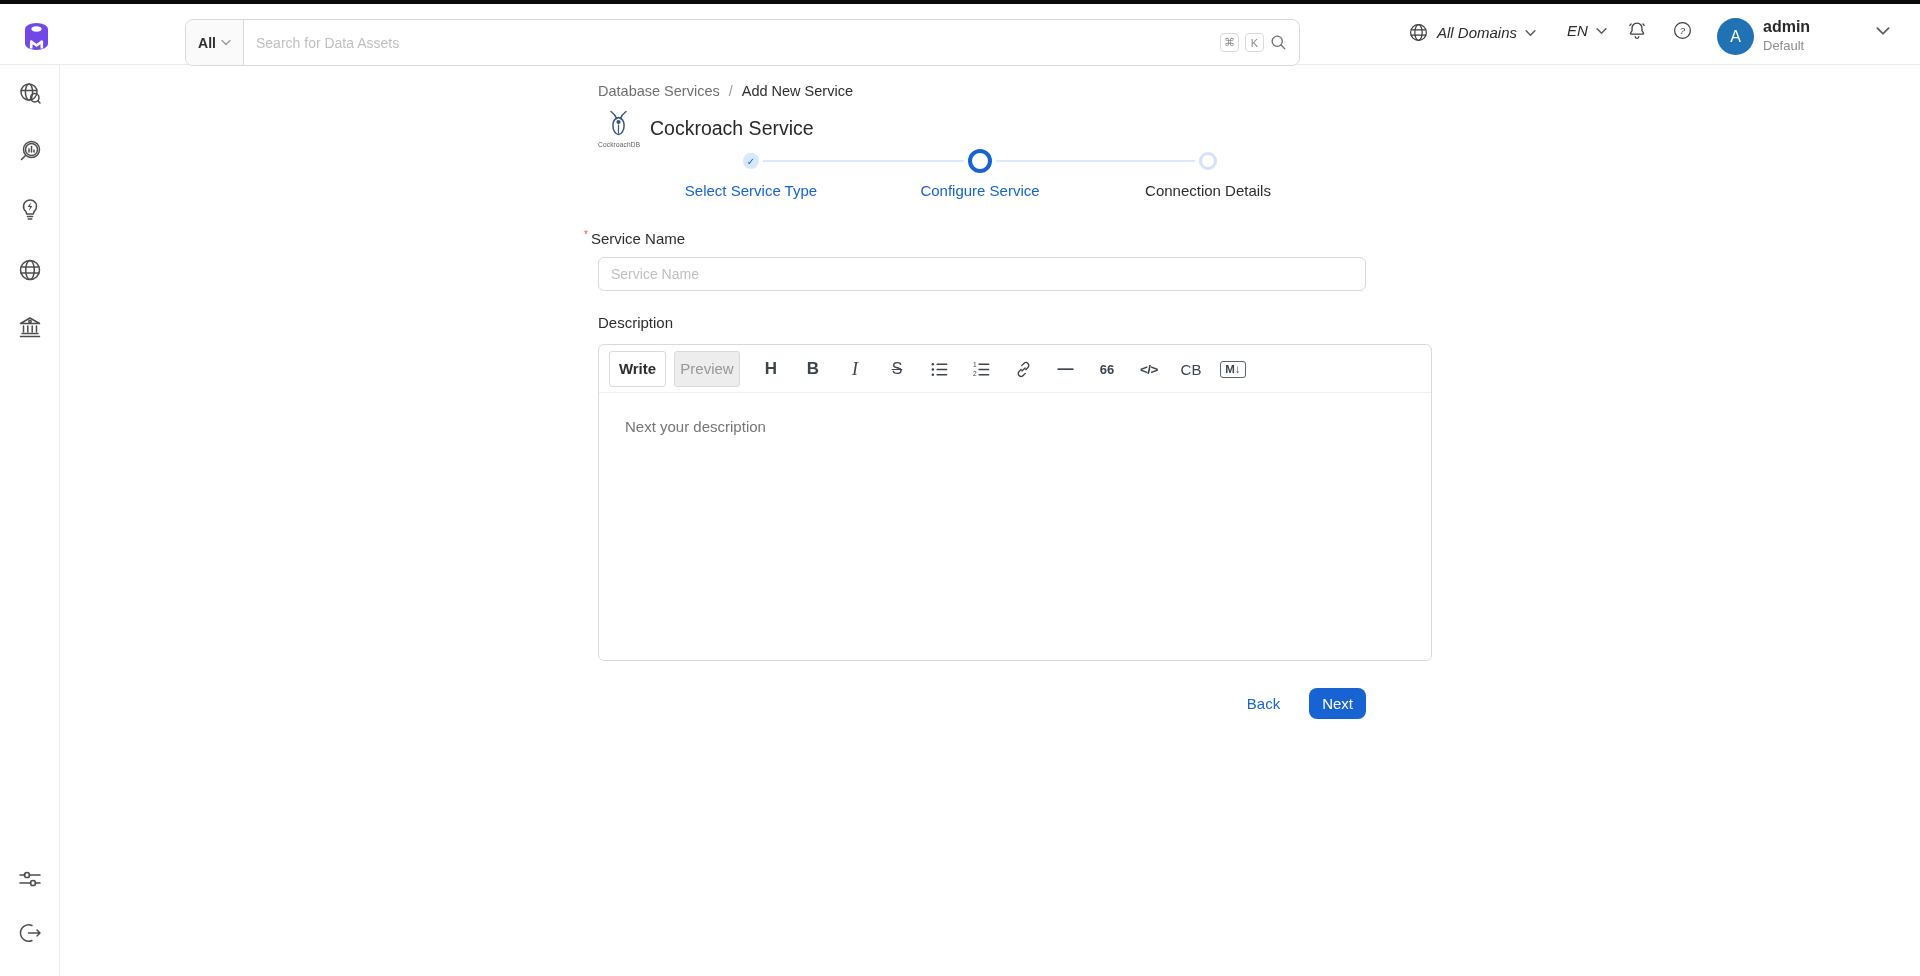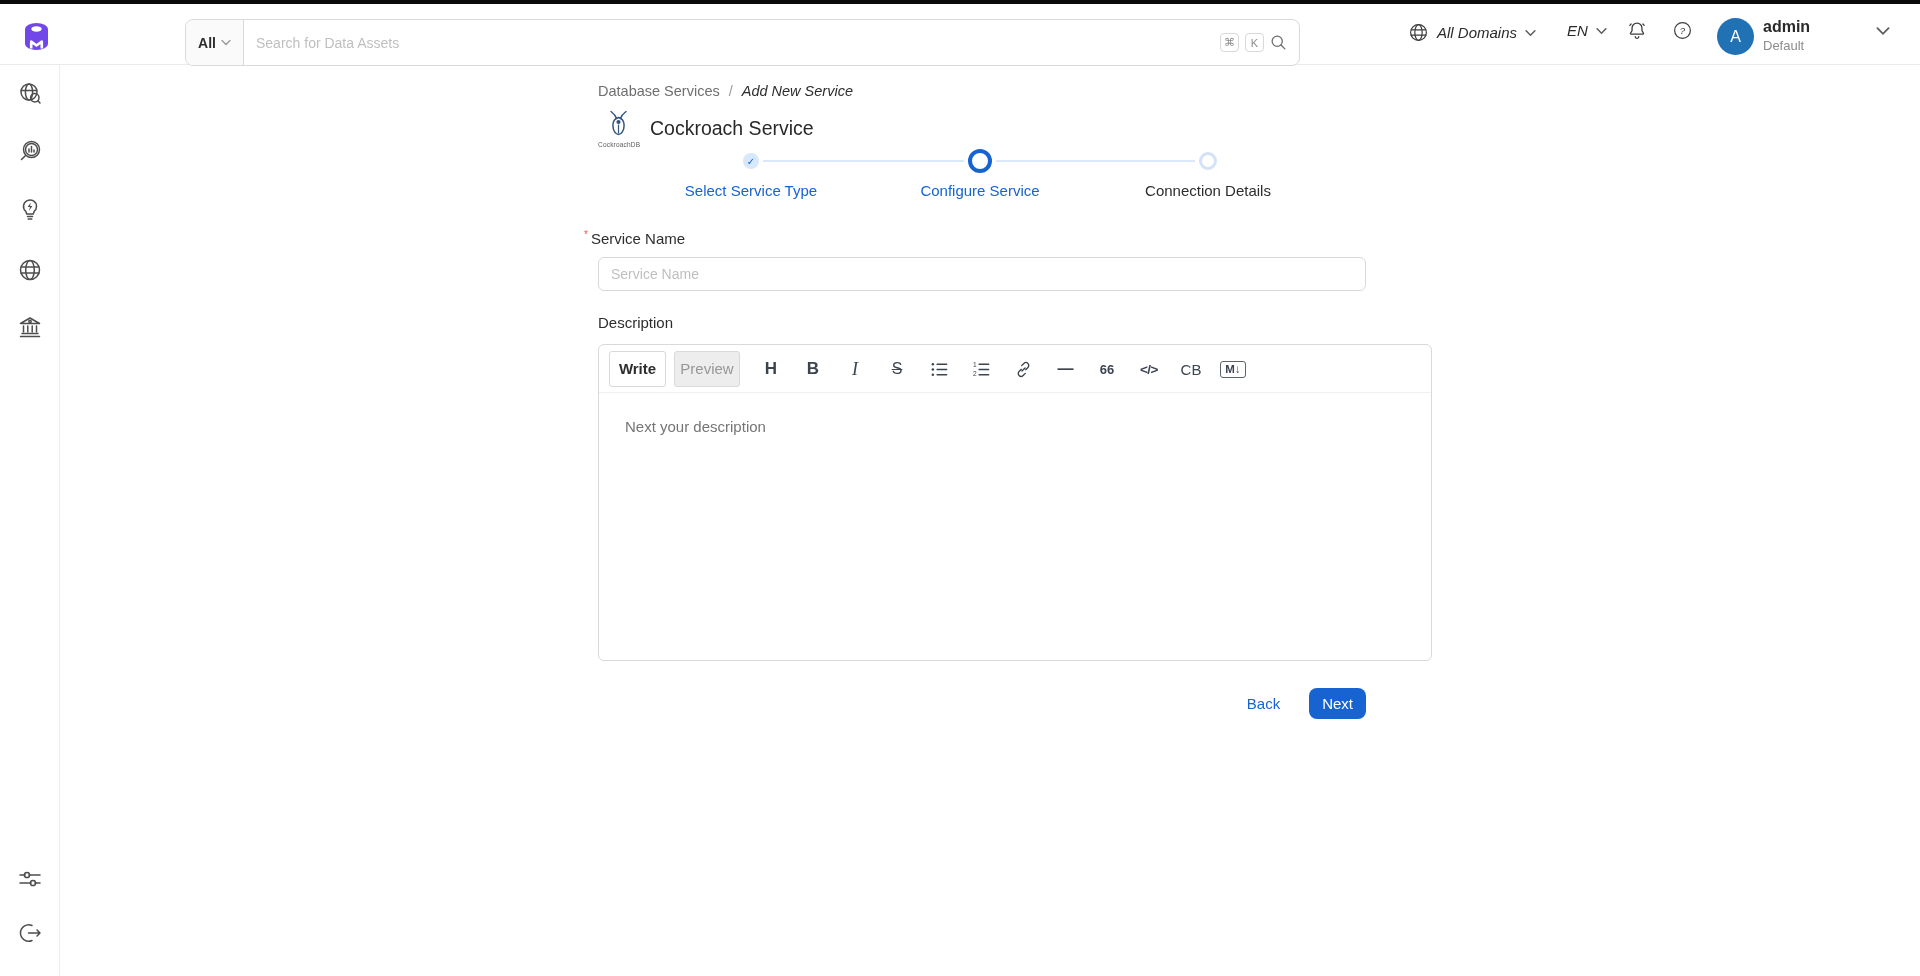--- a/index.html
+++ b/index.html
@@ -36,21 +36,21 @@
 
   
   .rail{position:absolute;left:0;top:65px;width:60px;height:911px;background:#fff;border-right:1px solid #ececec;}
   .rail-item{position:absolute;left:17px;width:26px;height:26px;cursor:pointer;}
   .rail-item svg{width:26px;height:26px;}
 
   
   .crumb{position:absolute;left:598px;top:83px;font-size:14.5px;display:flex;gap:9px;align-items:center;}
   .crumb .c1{color:#6f6f6f;cursor:pointer;}
   .crumb .sep{color:#9a9a9a;}
-  .crumb .c2{color:#2d2d2d;font-weight:500;font-style:italic;}
+  .crumb .c2{color:#2d2d2d;font-weight:500;}
 
   .svc-logo{position:absolute;left:598px;top:110px;width:40px;text-align:center;}
   .svc-logo .cap{font-size:6.5px;color:#5c5c5c;margin-top:1px;letter-spacing:0.2px;}
   .page-title{position:absolute;left:650px;top:117px;font-size:19.5px;font-weight:500;color:#292929;}
 
   
   .step-line{position:absolute;height:2px;background:var(--step-line);top:160px;}
   .step-c1{position:absolute;left:743px;top:153px;width:16px;height:16px;border-radius:50%;background:var(--step-completed-bg);color:var(--primary);font-size:10px;font-weight:700;display:flex;align-items:center;justify-content:center;}
   .step-c2{position:absolute;left:968px;top:149px;width:24px;height:24px;border-radius:50%;border:4px solid var(--primary);background:#fff;}
   .step-c3{position:absolute;left:1199px;top:152px;width:18px;height:18px;border-radius:50%;border:3px solid var(--step-pending-ring);background:#fff;}

